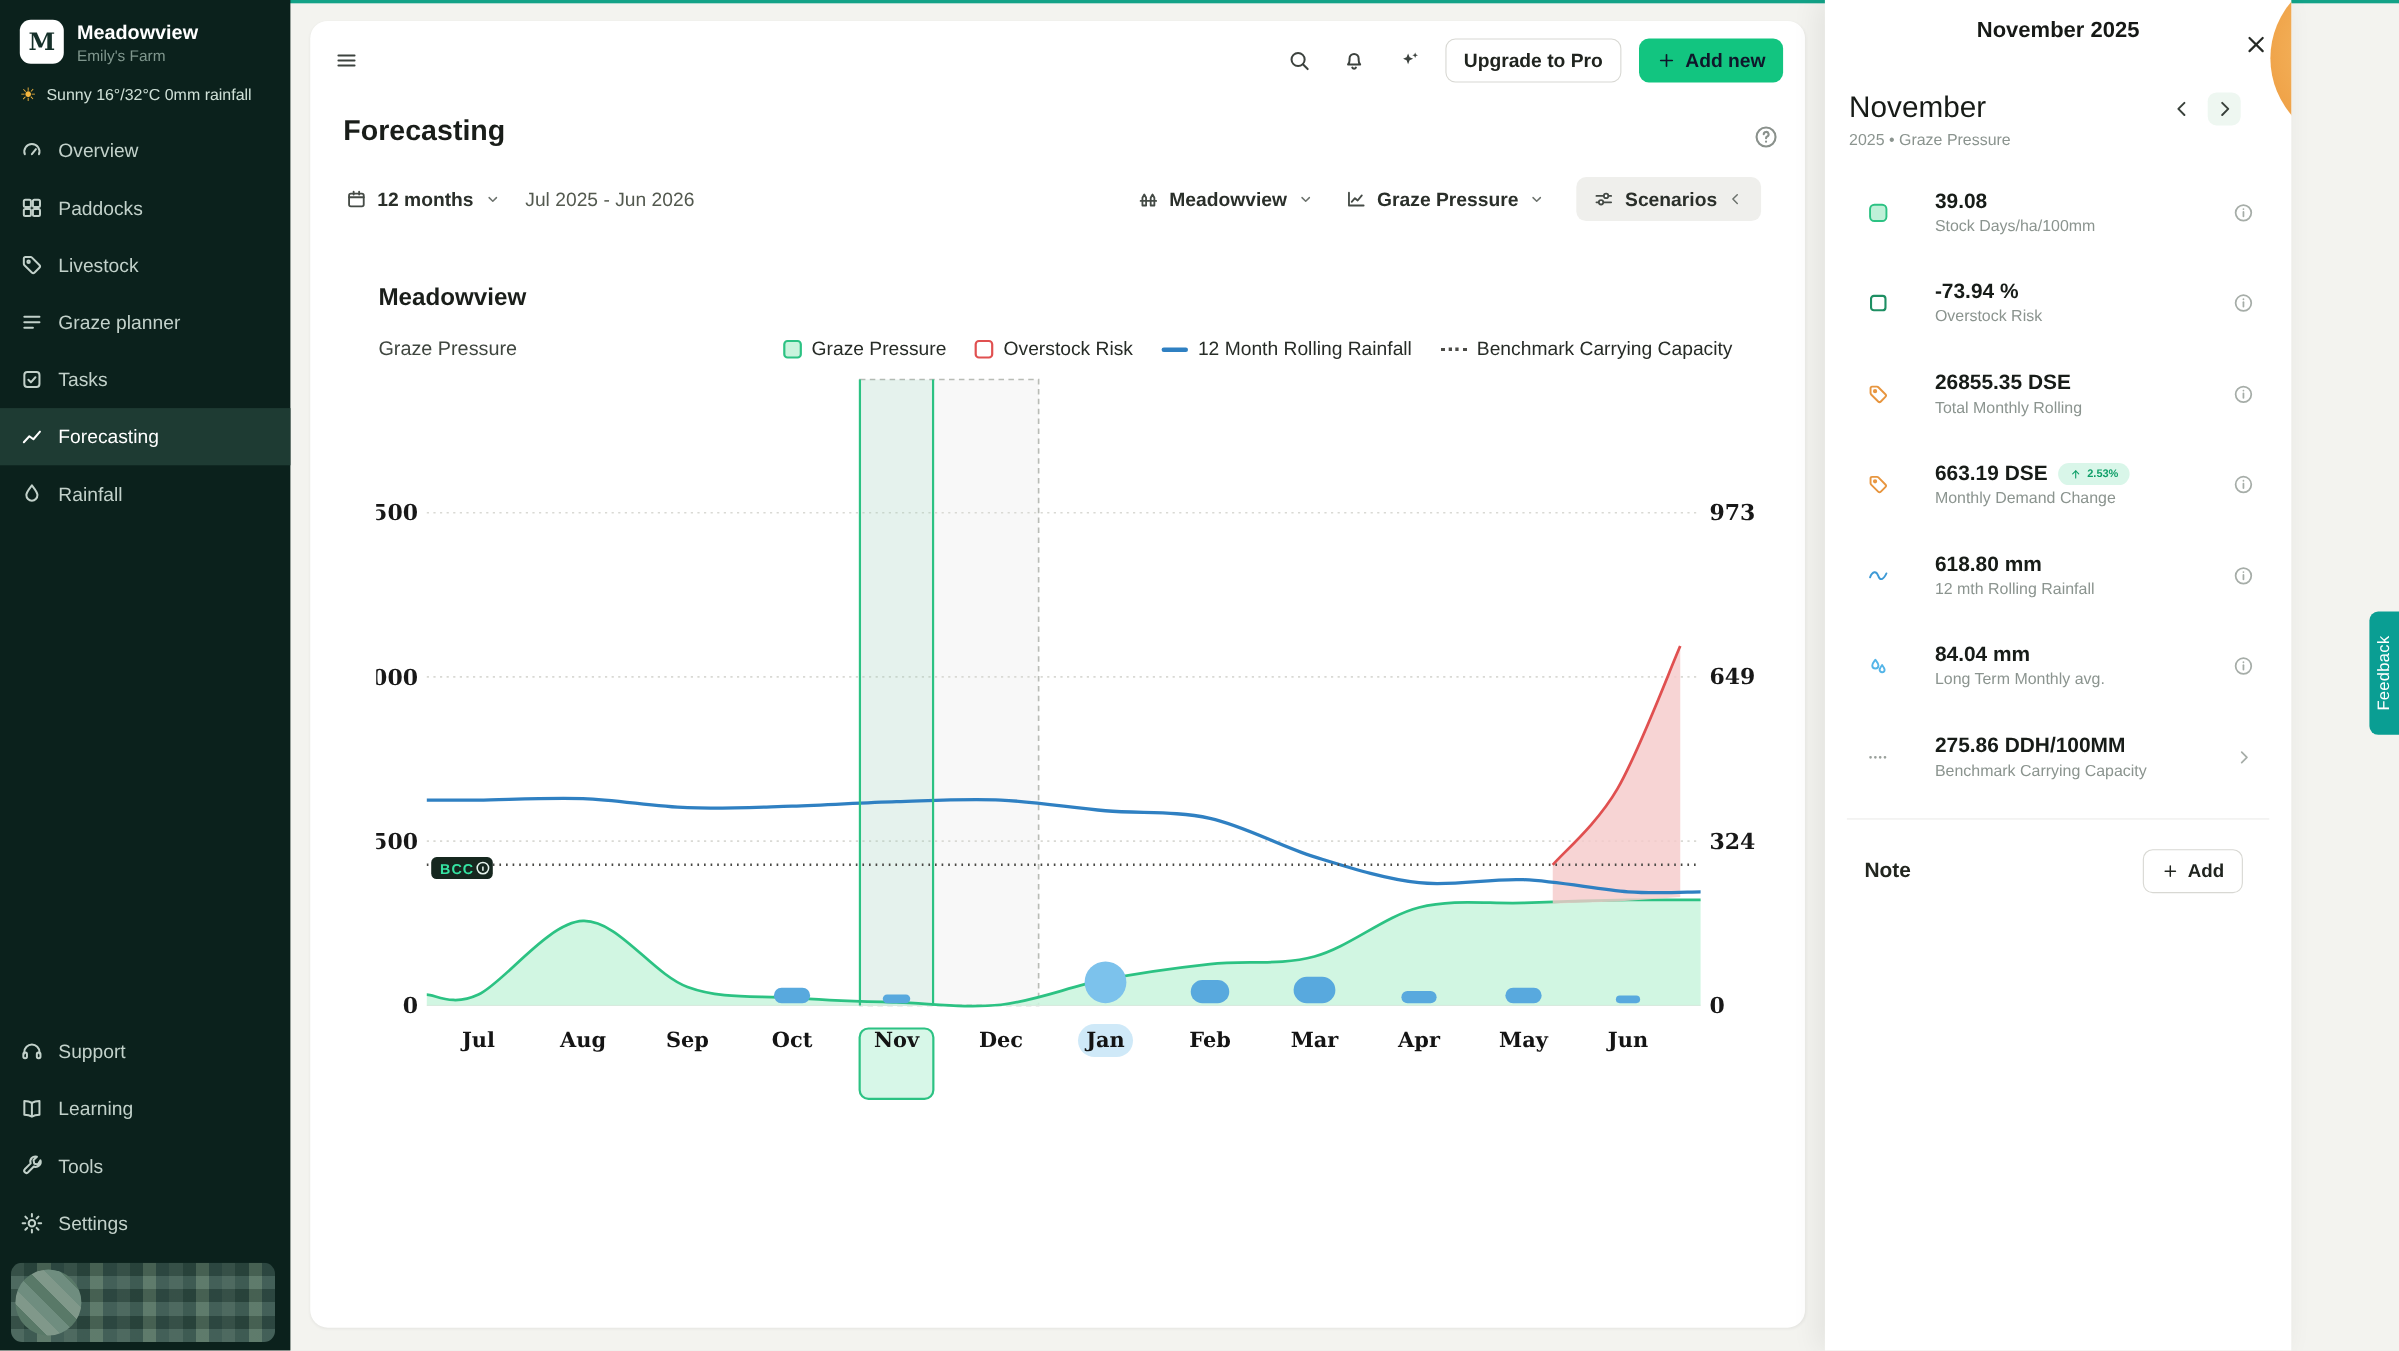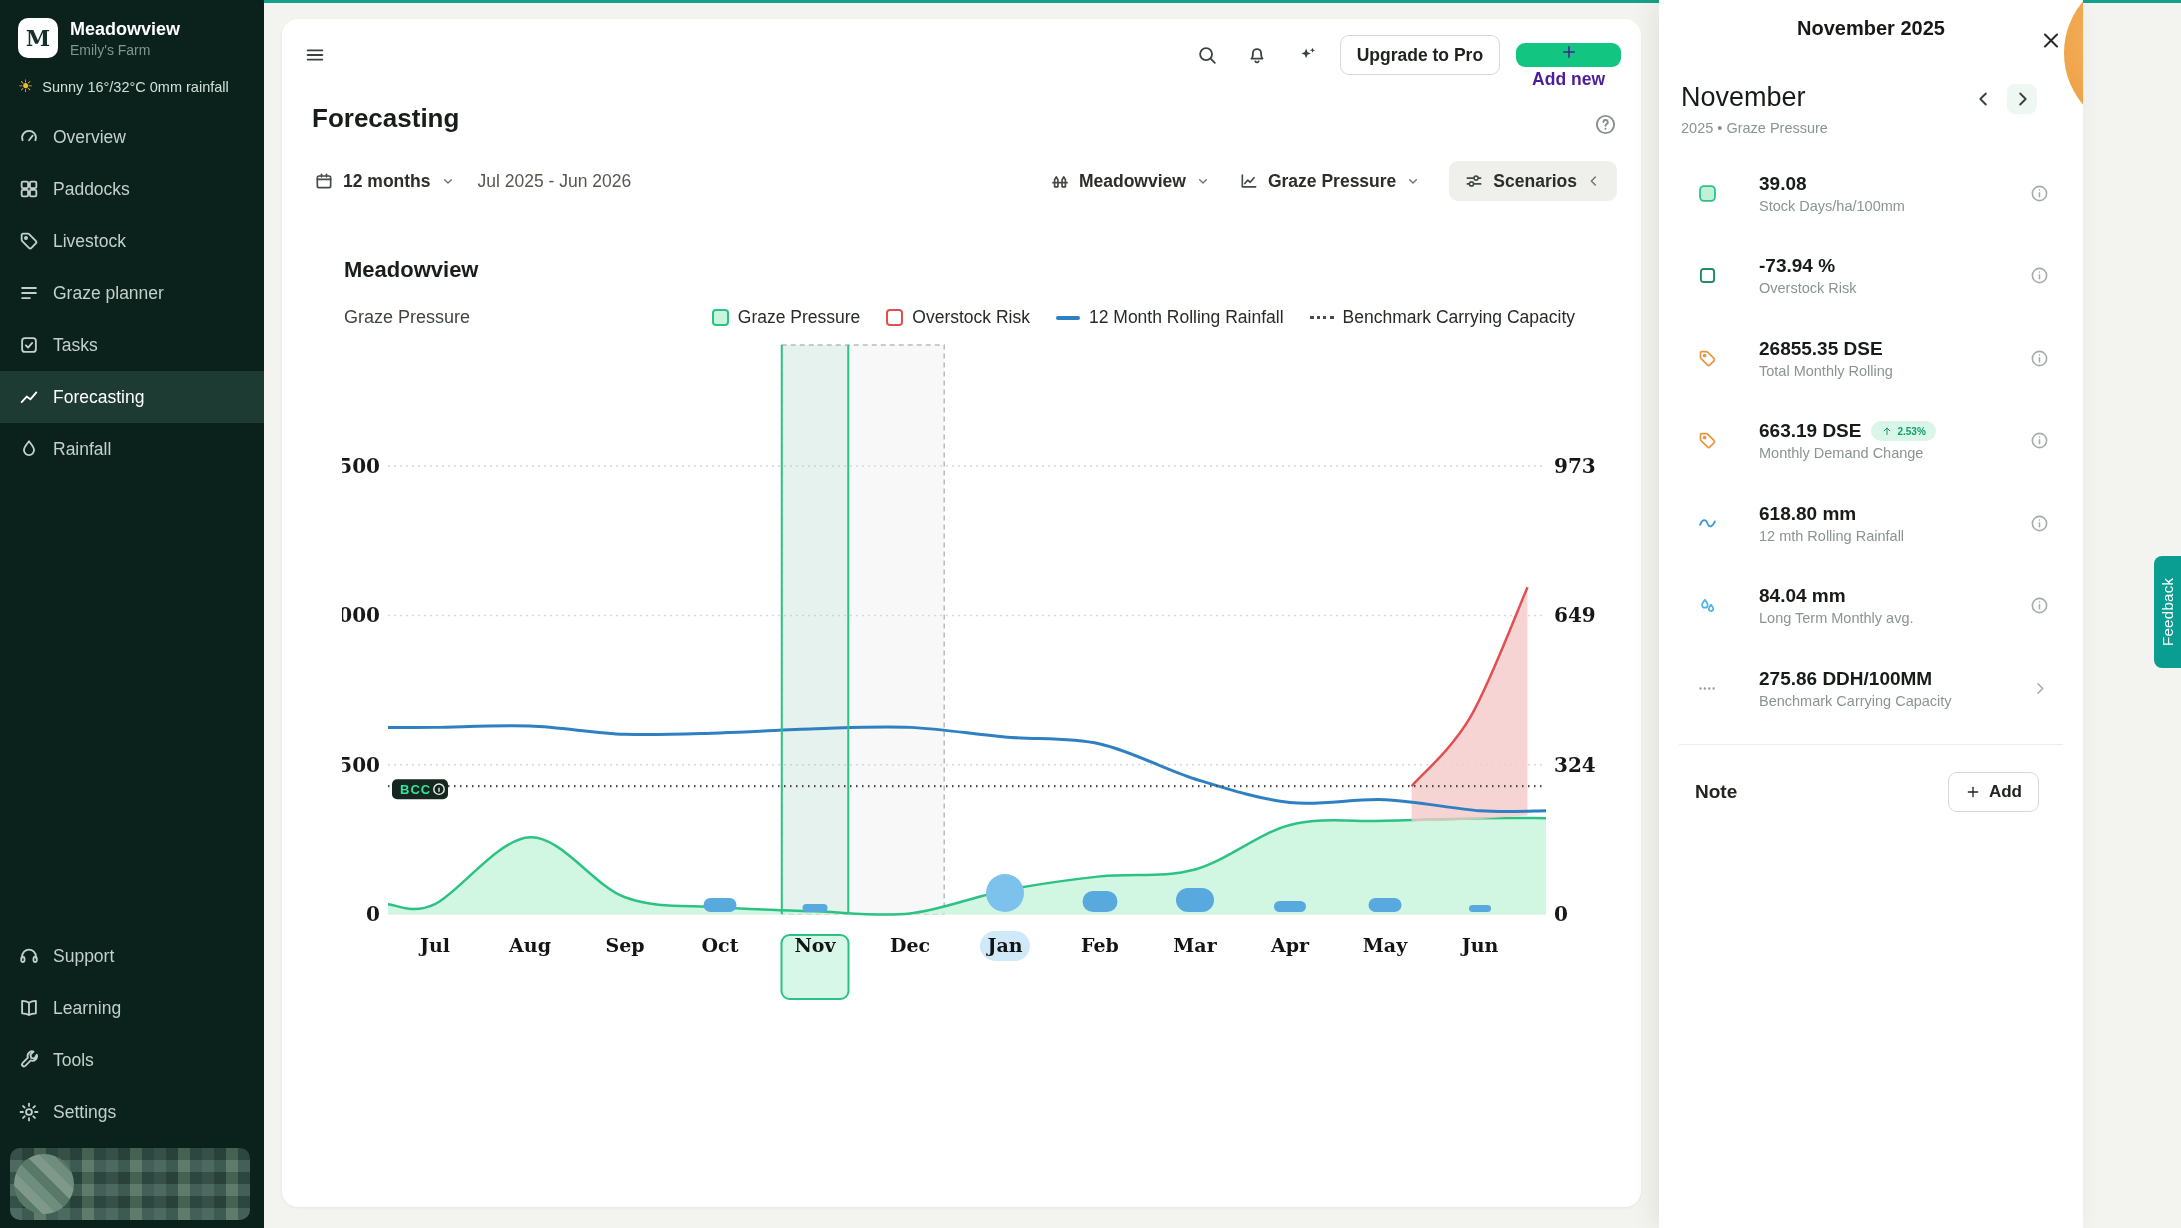--- a/index.html
+++ b/index.html
@@ -37,29 +37,29 @@
         box-shadow:0 1px 3px rgba(0,0,0,.06);z-index:2;}
   .topbar{position:absolute;top:16px;left:16px;right:20px;display:flex;justify-content:space-between;align-items:center;}
   .topbar-right{display:flex;align-items:center;gap:16px;}
   .iconbtn{width:34px;height:34px;background:none;border:none;display:inline-flex;align-items:center;
            justify-content:center;color:#3c423e;cursor:pointer;padding:0;}
   .iconbtn svg{width:22px;height:22px;}
   .btn-outline{display:inline-flex;align-items:center;gap:8px;background:#fff;border:1.5px solid #d8d8d3;
                border-radius:9px;height:40px;padding:0 16px;font-size:17.5px;font-weight:600;color:#20241f;
                cursor:pointer;font-family:inherit;}
   .btn-accent{display:inline-flex;align-items:center;gap:8px;background:var(--accent,#12c580);border:none;
-              border-radius:9px;height:24px;padding:0 16px;font-size:17.5px;font-weight:600;color:#4c1d95;
-              cursor:pointer;font-family:inherit;flex-direction:column;}
+              border-radius:9px;height:40px;padding:0 16px;font-size:17.5px;font-weight:600;color:#0f172a;
+              cursor:pointer;font-family:inherit;}
   .bi{display:inline-flex;}
   .bi svg{width:18px;height:18px;}
   .bi.sm svg{width:16px;height:16px;}
   .page-title{position:absolute;top:84px;left:30px;font-size:26px;font-weight:700;color:#191d19;margin:0;}
   .help{position:absolute;top:94px;right:24px;color:#8a918c;background:none;border:none;cursor:pointer;padding:0;}
   .help svg{width:23px;height:23px;}
-  .filters{position:absolute;top:142px;left:32px;right:24px;display:flex;align-items:center;height:40px;}
+  .filters{position:absolute;top:142px;left:32px;right:40px;display:flex;align-items:center;height:40px;}
   .f-left{display:flex;align-items:center;gap:22px;}
   .f-right{margin-left:auto;display:flex;align-items:center;gap:28px;}
   .f-item{display:inline-flex;align-items:center;gap:9px;background:none;border:none;font-size:17.5px;
           font-weight:600;color:#2a2f2a;cursor:pointer;font-family:inherit;padding:0;}
   .fi{display:inline-flex;color:#454b46;}
   .fi svg{width:20px;height:20px;}
   .fi.sm svg{width:16px;height:16px;color:#6b716c;}
   .f-date{font-size:17.5px;color:#53594f;}
   .f-item.scen{background:#efefec;border-radius:9px;height:40px;padding:0 15px;}
   .sec-title{position:absolute;top:238px;left:62px;font-size:22px;font-weight:700;color:#1a1e1a;margin:0;}

